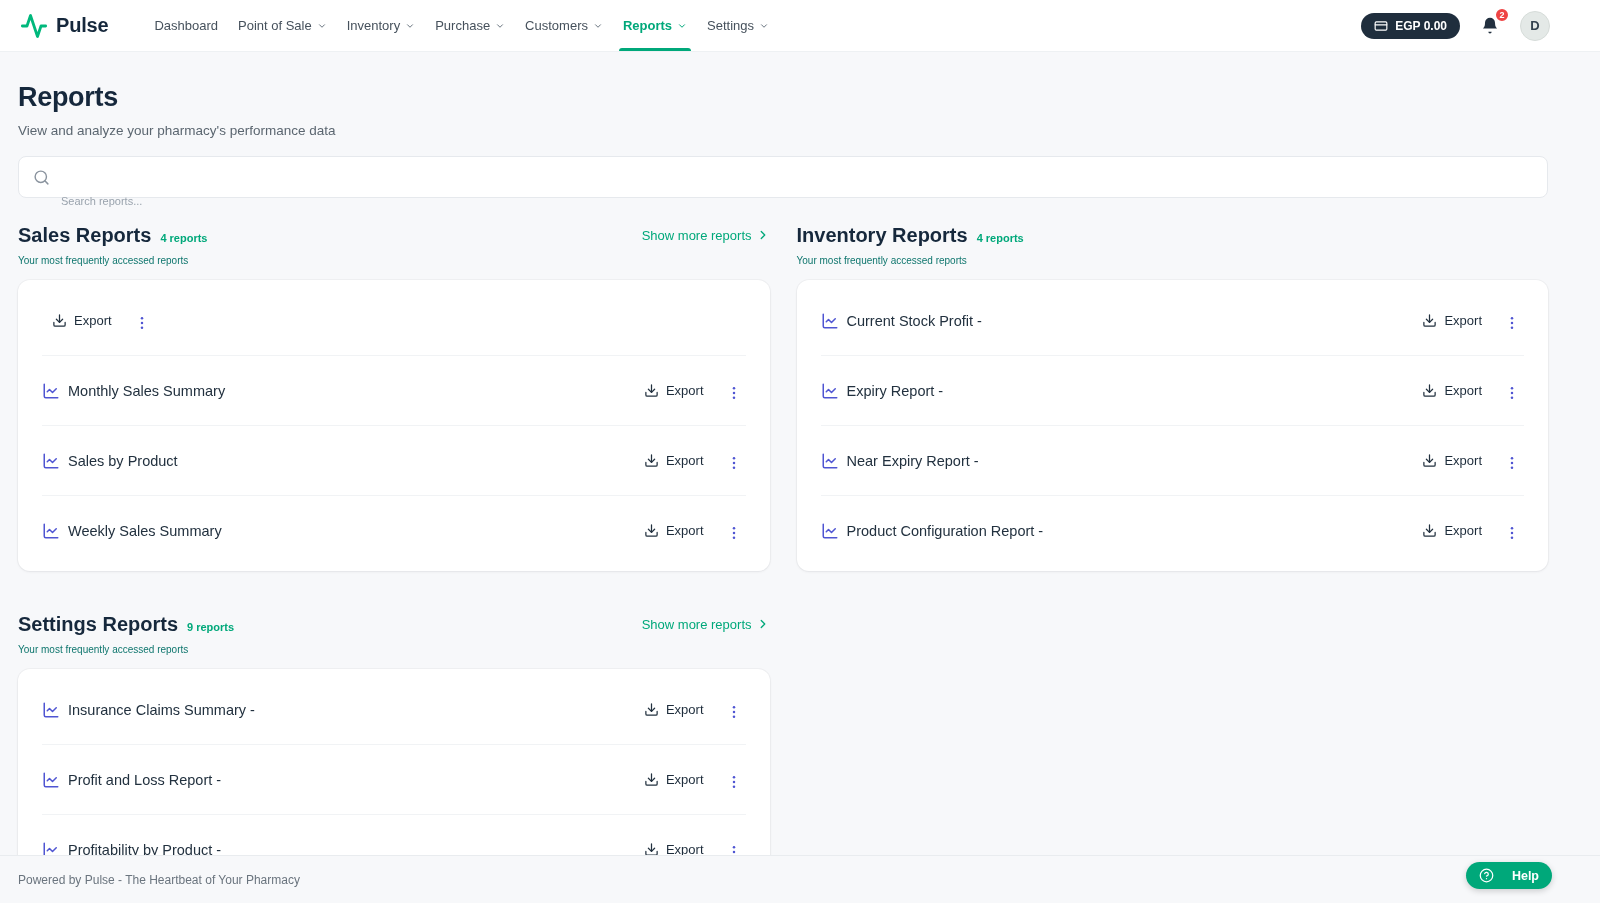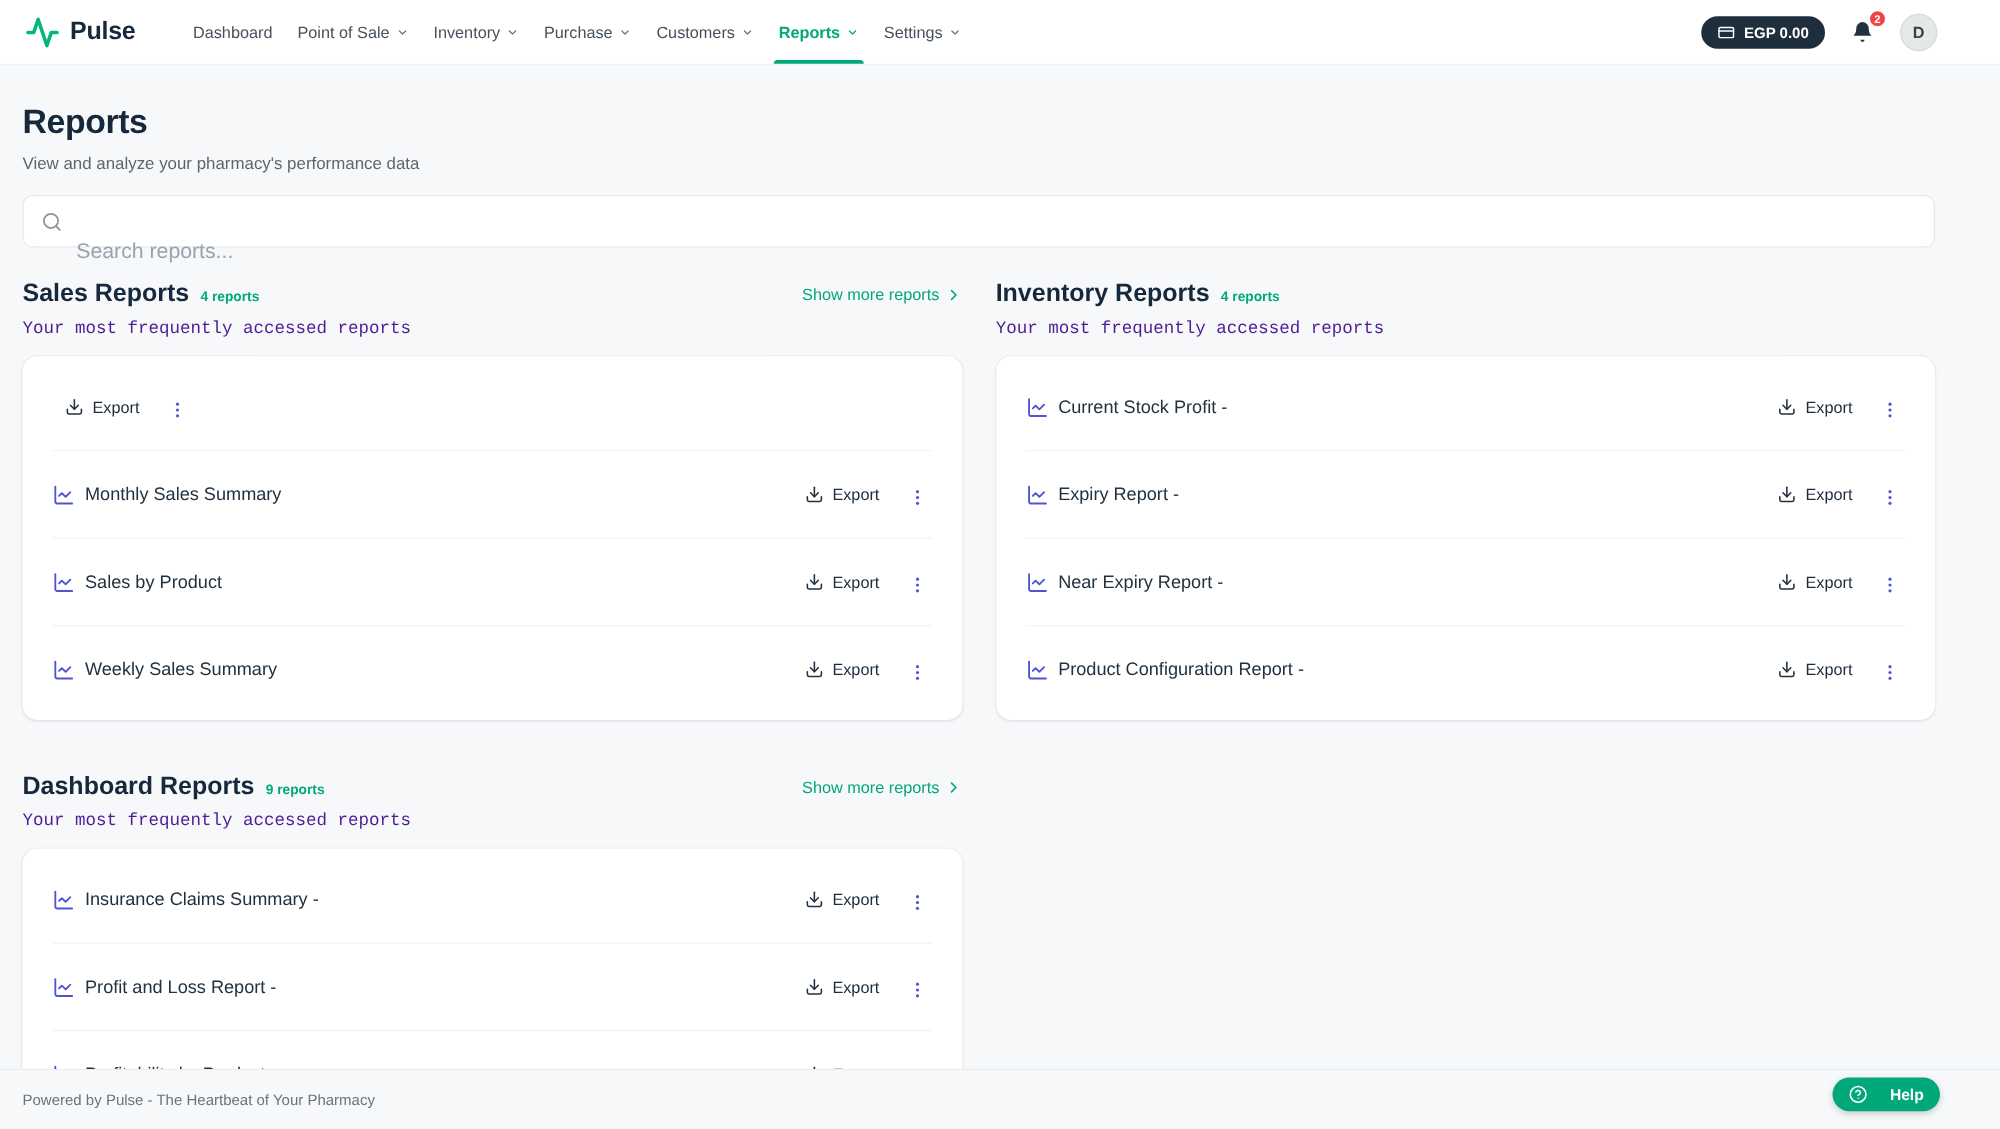--- a/index.html
+++ b/index.html
@@ -55,36 +55,36 @@
   
   .main{padding:0 52px 0 18px;}
   .page-title{font-size:27px;font-weight:700;color:var(--navy);margin:30px 0 0;letter-spacing:-.3px;}
   .page-subtitle{font-size:13.5px;color:#5b6670;margin:10px 0 0;}
   .searchbar{
     margin-top:18px;height:42px;background:#fff;border:1px solid #e6e9ed;border-radius:8px;
     display:flex;align-items:center;padding:0 14px;gap:9px;
   }
   .search-icon{display:flex;color:#8a939e;}
   .searchbar input{
-    border:none;outline:none;flex:1;font-size:17px;color:#2a3540;
+    border:none;outline:none;flex:1;font-size:11px;color:#2a3540;
     font-family:inherit;background:transparent;margin-top:47px;
   }
   .searchbar input::placeholder{color:#9aa3ad;}
   .grid{display:grid;grid-template-columns:1fr 1fr;gap:0 27px;margin-top:26px;align-items:start;}
   .col>.section+.section{margin-top:42px;}
   .section-head{display:flex;align-items:center;justify-content:space-between;}
   .section-title-wrap{display:flex;align-items:baseline;gap:9px;}
   .section-title{font-size:20px;font-weight:700;color:var(--navy);margin:0;}
   .section-count{font-size:11px;font-weight:700;color:var(--accent);}
   .show-more{
-    display:flex;align-items:center;gap:4px;color:var(--accent);font-size:13px;
+    display:flex;gap:4px;color:var(--accent);font-size:13px;
     cursor:pointer;text-decoration:none;font-weight:500;
   }
   .show-more .chev{display:flex;}
-  .section-sub{font-size:14px;color:#4c1d95;margin:8px 0 0;font-family:Liberation Mono, monospace;}
+  .section-sub{font-size:10px;color:#0f766e;margin:8px 0 0;}
   .card{
     background:#fff;border-radius:12px;margin-top:14px;padding:6px 24px;
     box-shadow:0 1px 3px rgba(16,24,40,.06), 0 0 0 1px rgba(16,24,40,.03);
   }
   .report-row{
     display:flex;align-items:center;justify-content:space-between;
     padding:20px 0;border-bottom:1px solid #f1f3f5;
   }
   .card .report-row:last-child{border-bottom:none;}
   .card.cut .report-row:last-child{border-bottom:1px solid #f1f3f5;}
@@ -373,21 +373,21 @@
                   </span>
               </button>
             </div>
           </div>
         </div>
       </section>
 
       <section class="section">
         <div class="section-head">
           <div class="section-title-wrap">
-            <h2 class="section-title">Dashboard Reports</h2>
+            <h2 class="section-title">Settings Reports</h2>
             <span class="section-count">9 reports</span>
           </div>
           <a class="show-more">
             <span>Show more reports</span>
             <span class="chev">
                 <svg width="14" height="14" viewBox="0 0 24 24" fill="none" stroke="currentColor" stroke-width="2.2" stroke-linecap="round" stroke-linejoin="round">
                   <path d="m9 18 6-6-6-6"></path>
                 </svg>
               </span>
           </a>

